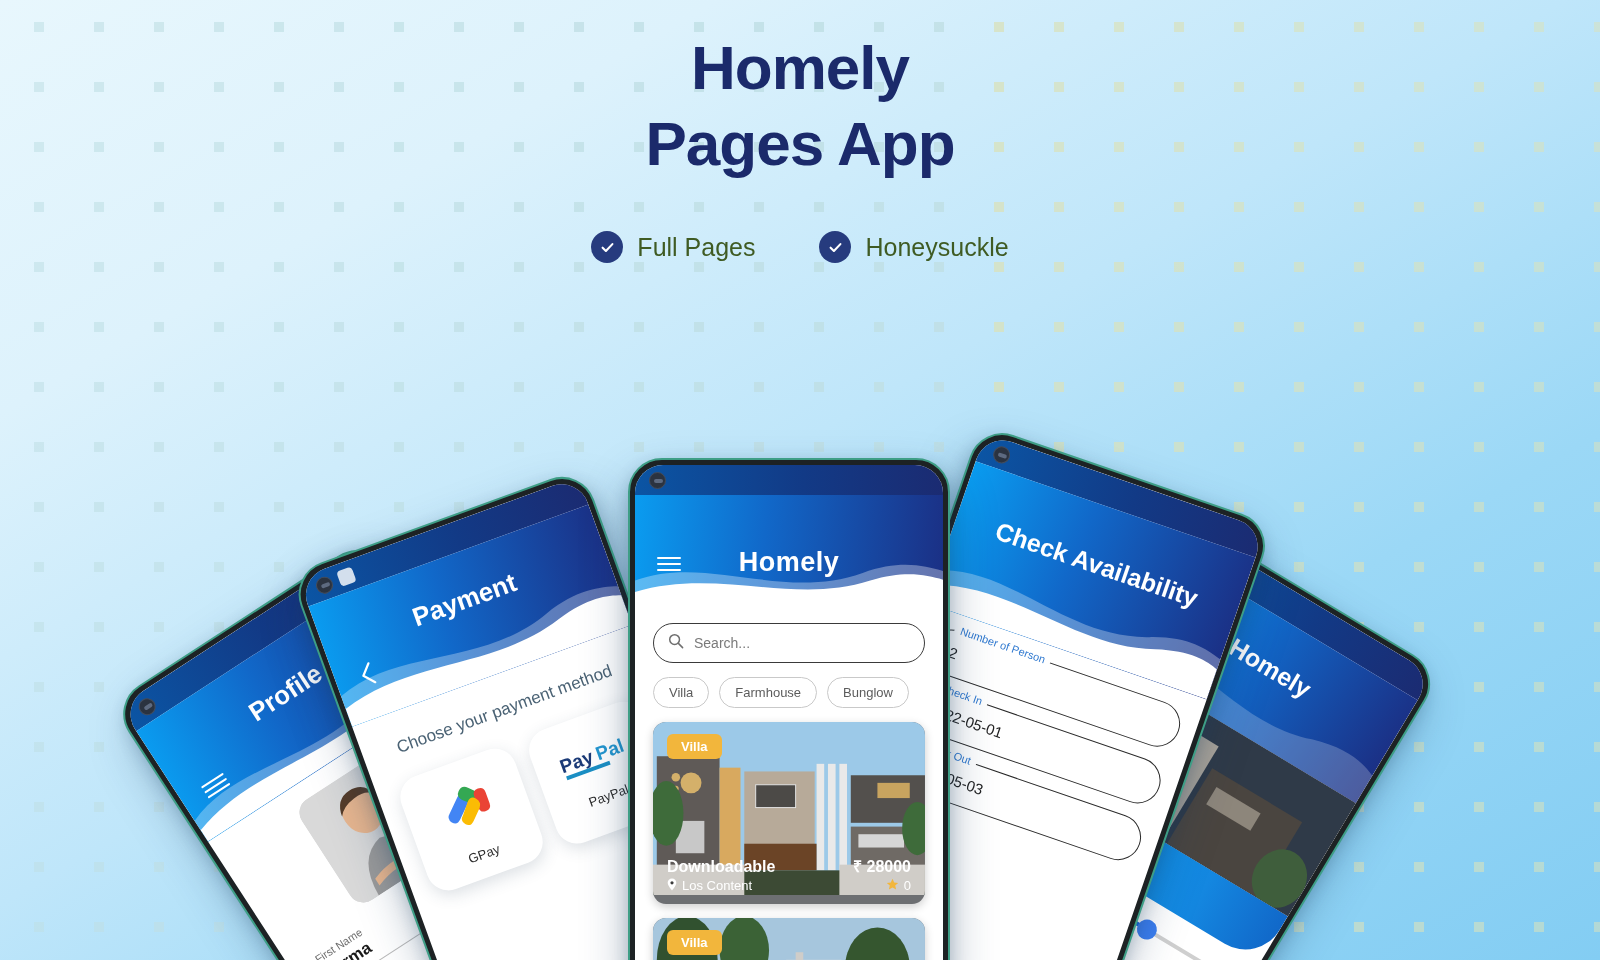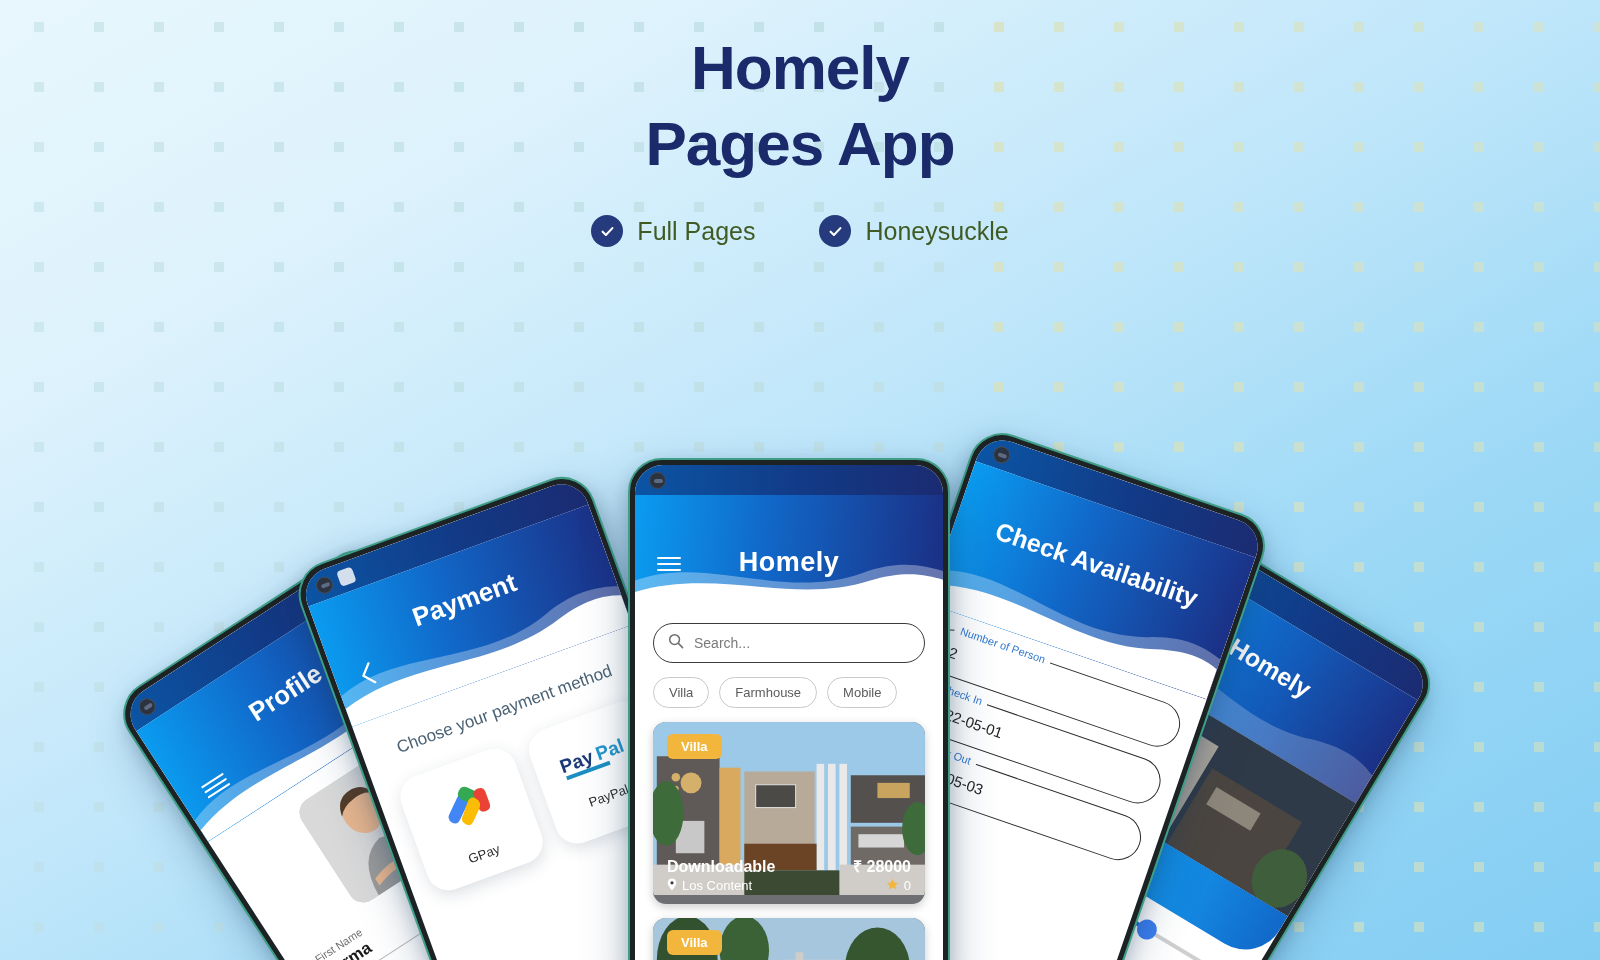--- a/index.html
+++ b/index.html
@@ -16,21 +16,21 @@
 
   
   #header { position:absolute; top:0; left:0; width:1600px; z-index:5; text-align:center; }
   #page-title {
     margin-top:30px;
     font-size:62px; line-height:1.22; font-weight:bold;
     color:#1b2a6b; letter-spacing:-1px;
   }
   #page-title .ln { display:block; }
   #features {
-    margin-top:34px;
+    margin-top:50px;
     display:flex; justify-content:center; align-items:center; gap:64px;
   }
   .feature { display:flex; align-items:center; gap:14px; }
   .check-circle {
     width:32px; height:32px; border-radius:50%;
     background:#263b7e; display:flex; align-items:center; justify-content:center;
     flex:0 0 auto;
   }
   .check-circle svg { display:block; }
   .feature-label { font-size:25px; color:#3f5b23; white-space:nowrap; }
@@ -849,21 +849,21 @@
                 <path d="M10.4 10.4 L14.6 14.6" stroke="#6f6f6f" stroke-width="1.5" stroke-linecap="round"></path>
               </svg>
           </span>
           <span class="search-ph">Search...</span>
         </div>
       </div>
 
       <div class="chips">
         <span class="chip">Villa</span>
         <span class="chip">Farmhouse</span>
-        <span class="chip">Mobile</span>
+        <span class="chip">Bunglow</span>
       </div>
 
       <div class="card">
         <svg class="photo" viewBox="0 0 286 182" preserveAspectRatio="none">
           <rect width="286" height="182" fill="#9cc9e8"></rect>
           <rect x="4" y="36" width="66" height="120" fill="#5f5a57"></rect>
           <rect x="70" y="48" width="22" height="108" fill="#d8a95f"></rect>
           <circle cx="40" cy="64" r="11" fill="#d4b06a"></circle>
           <circle cx="24" cy="58" r="4.5" fill="#d4b06a"></circle>
           <circle cx="24" cy="70" r="3" fill="#d4b06a"></circle>

